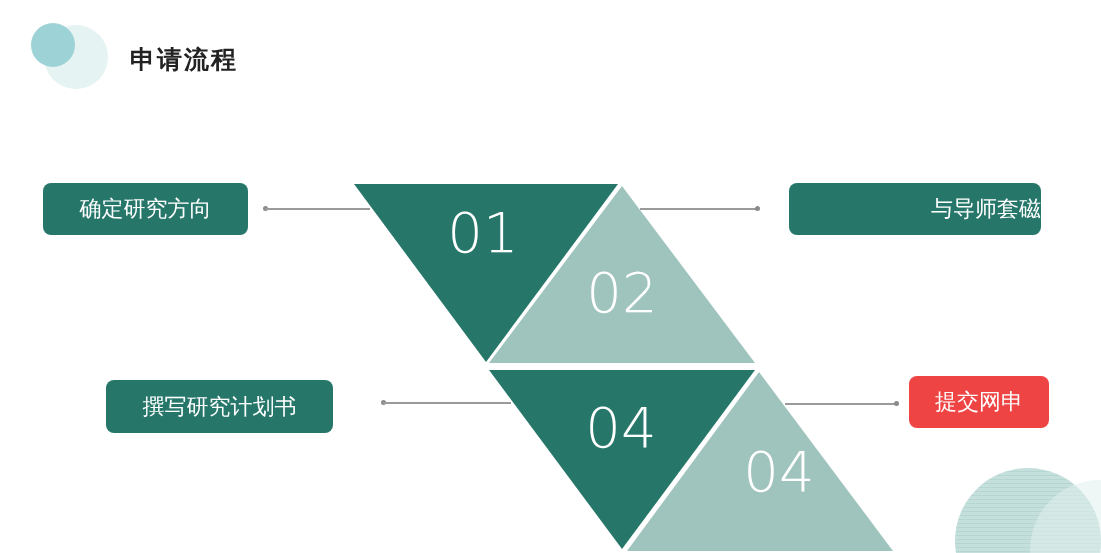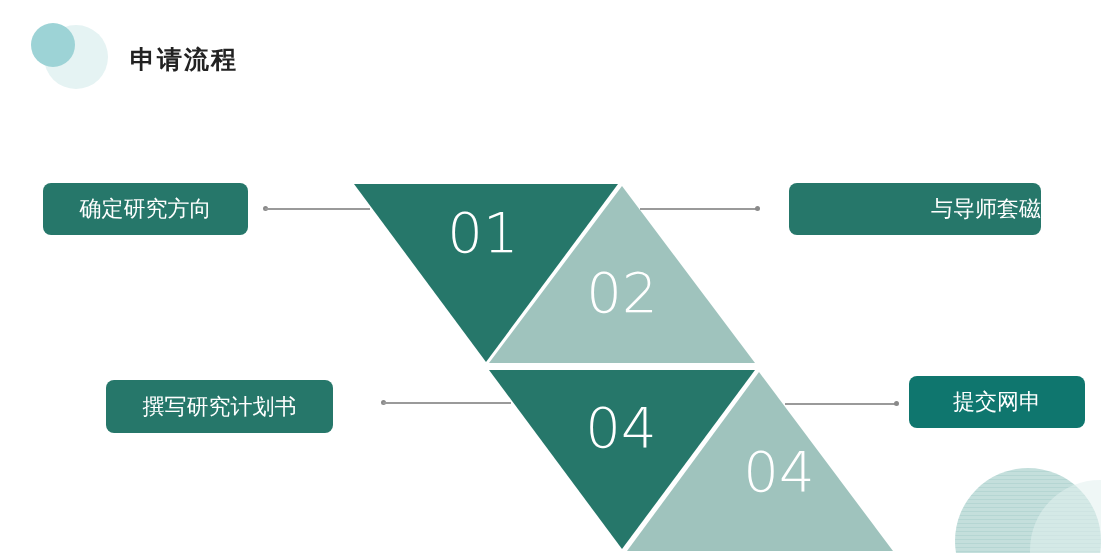--- a/index.html
+++ b/index.html
@@ -111,15 +111,15 @@
 </div>
 
 <div class="step-box" style="left:789px; top:183px; width:252px; height:52px; background:#26776a; justify-content:flex-end; padding-left:16px;">
   <span>与导师套磁</span>
 </div>
 
 <div class="step-box" style="left:106px; top:380px; width:227px; height:53px; background:#26776a;">
   <span>撰写研究计划书</span>
 </div>
 
-<div class="step-box" style="left:909px; top:376px; width:176px; height:52px; background:#0f766e;">
+<div class="step-box" style="left:909px; top:376px; width:140px; height:52px; background:#ef4444;">
   <span>提交网申</span>
 </div>
 
 </body></html>

